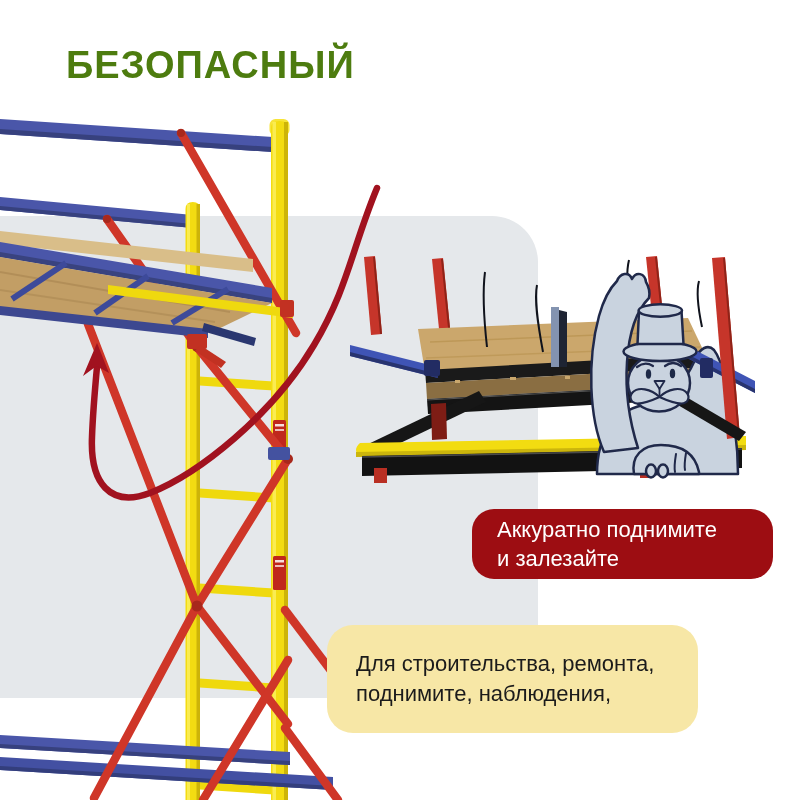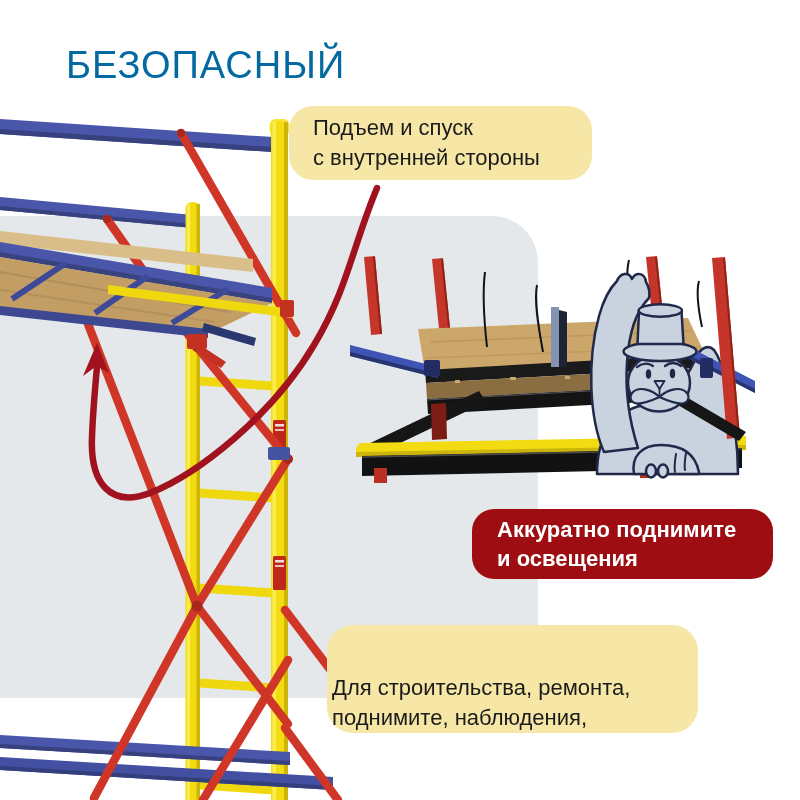--- a/index.html
+++ b/index.html
@@ -1,30 +1,30 @@
 <!DOCTYPE html>
 <html><head>
 <meta charset="utf-8">
 <style>
   html,body{margin:0;padding:0;background:#fff;}
   .stage{position:relative;width:800px;height:800px;background:#FFFFFF;overflow:hidden;
          font-family:"Liberation Sans",sans-serif;}
   .panel{position:absolute;left:-60px;top:216px;width:598px;height:482px;
          background:#E5E8EB;border-radius:46px;}
   svg.scene{position:absolute;left:0;top:0;}
-  .title{position:absolute;left:66px;top:44px;margin:0;font-size:38px;font-weight:400;
-         letter-spacing:1px;color:#0369a1;white-space:nowrap;}
+  .title{position:absolute;left:66px;top:44px;margin:0;font-size:38px;font-weight:700;
+         letter-spacing:1px;color:#4d7c0f;white-space:nowrap;}
   .callout{position:absolute;display:flex;flex-direction:column;justify-content:center;
            box-sizing:border-box;font-size:22px;font-weight:500;color:#1B1B1B;}
   .callout span{display:block;}
   .callout.yellow{background:#F7E7A6;}
-  .callout.red{background:#9D0D12;color:#FFFFFF;font-weight:bold;}
+  .callout.red{background:#9D0D12;color:#FFFFFF;}
   .c1{left:289px;top:106px;width:303px;height:74px;border-radius:24px;padding-left:24px;line-height:30px;}
   .c2{left:472px;top:509px;width:301px;height:70px;border-radius:22px;padding-left:25px;line-height:29px;}
-  .c3{left:327px;top:625px;width:371px;height:108px;border-radius:26px;padding-left:5px;line-height:30px;justify-content:flex-end;}
+  .c3{left:327px;top:625px;width:371px;height:108px;border-radius:26px;padding-left:29px;line-height:30px;}
 </style>
 </head>
 <body>
 
 <div class="stage">
 
   <div class="panel"></div>
 
   <svg class="scene" width="800" height="800" viewBox="0 0 800 800">
 
@@ -204,28 +204,24 @@
     </g>
 
     <g>
       <path d="M377,188 C352,248 348,288 314,345 C272,416 198,474 150,493 C110,508 90,483 92,437 C93,408 96,378 98,356" fill="none" stroke="#A1121F" stroke-width="6.5" stroke-linecap="round"></path>
       <polygon points="97,343 83,376 96.5,366 109,373" fill="#A1121F"></polygon>
     </g>
   </svg>
 
   <h1 class="title">БЕЗОПАСНЫЙ</h1>
 
-  <div class="callout yellow c1">
-    <span>Подъем и спуск</span>
-    <span>с внутренней стороны</span>
-  </div>
 
   <div class="callout red c2">
     <span>Аккуратно поднимите</span>
-    <span>и освещения</span>
+    <span>и залезайте</span>
   </div>
 
   <div class="callout yellow c3">
     <span>Для строительства, ремонта,</span>
     <span>поднимите, наблюдения,</span>
   </div>
 
 </div>
 
 </body></html>

